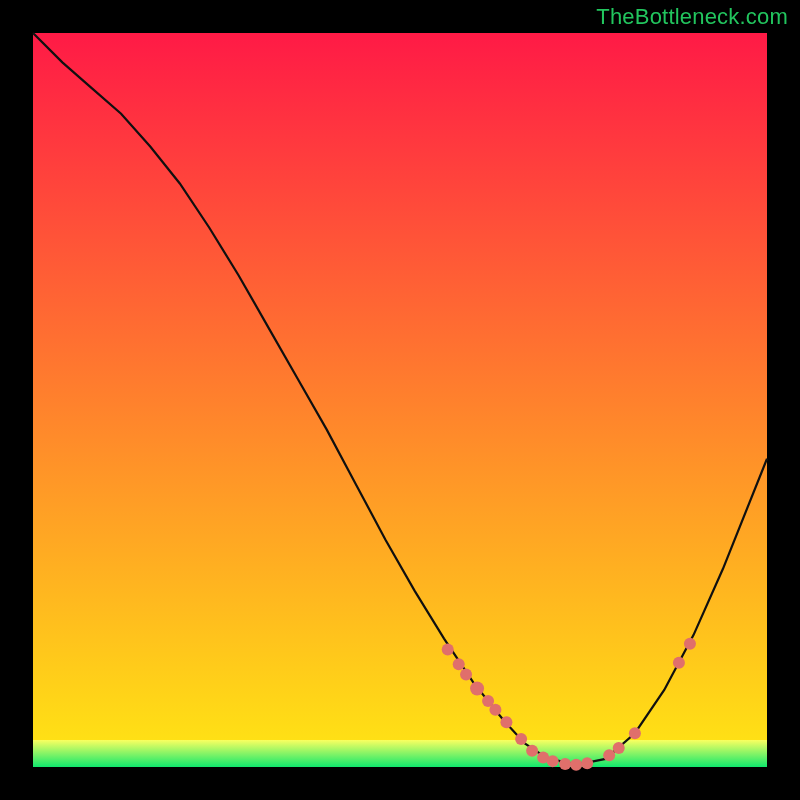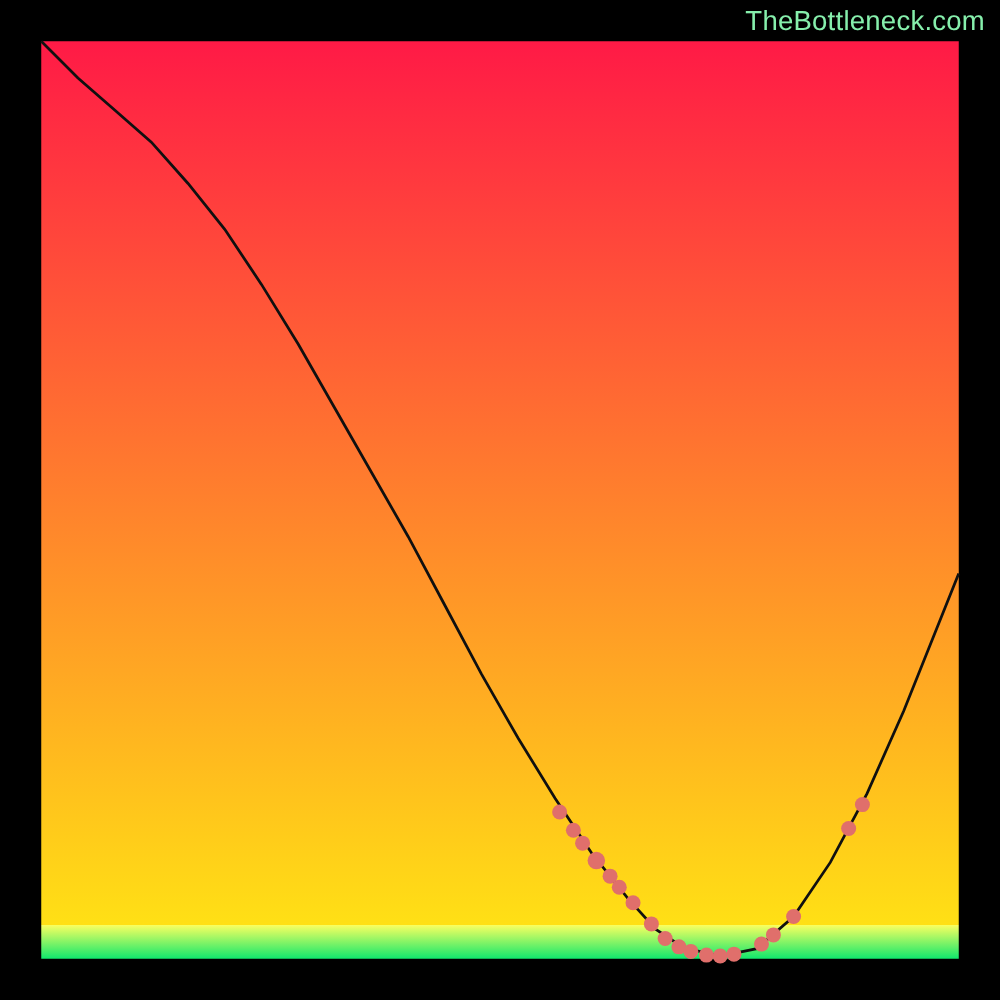--- a/index.html
+++ b/index.html
@@ -13,21 +13,21 @@
   }
   .container {
     position: relative;
     width: 800px;
     height: 800px;
   }
   .watermark {
     position: absolute;
     top: 4px;
     right: 12px;
-    color: #86efac;
+    color: #22c55e;
     font-size: 22px;
     font-weight: 500;
     letter-spacing: 0.2px;
     z-index: 5;
   }
   svg.plot {
     position: absolute;
     top: 0;
     left: 0;
   }

